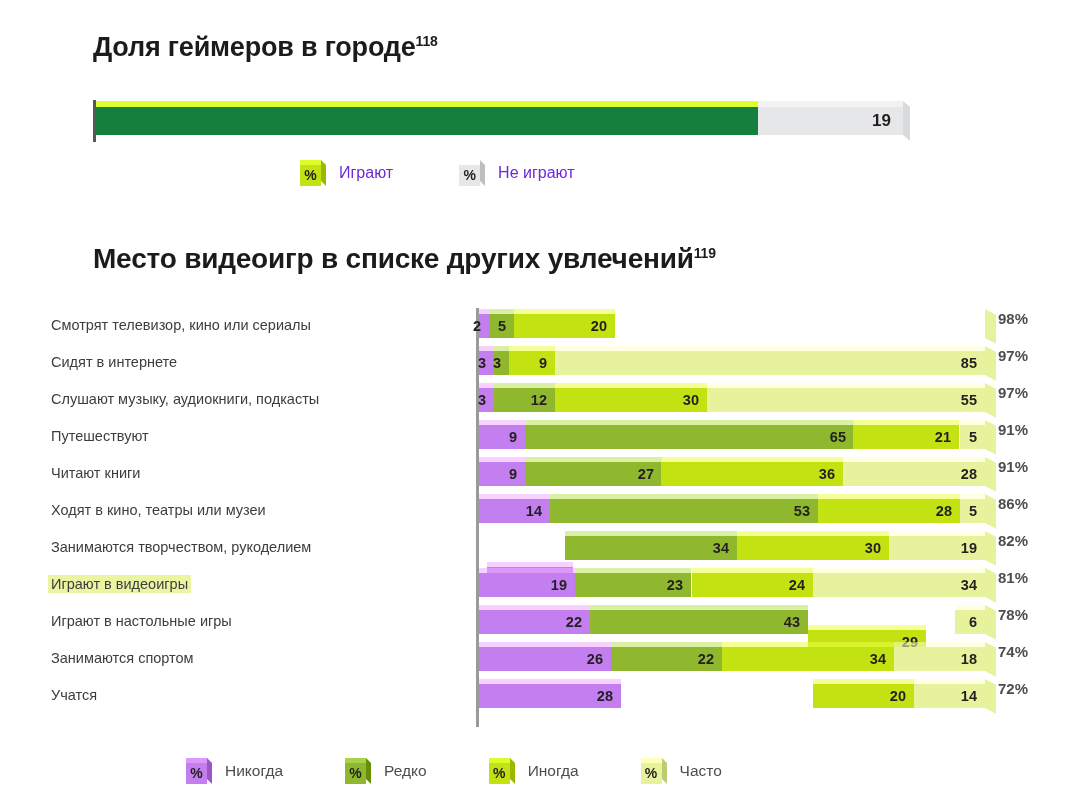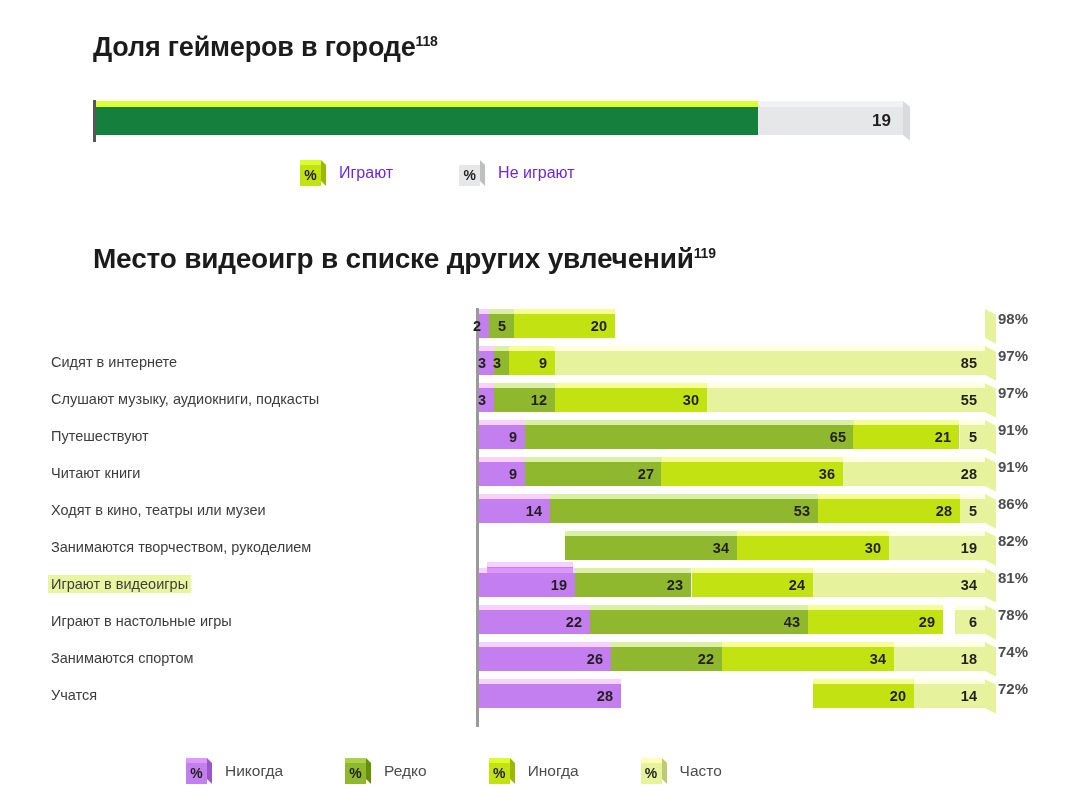--- a/index.html
+++ b/index.html
@@ -310,20 +310,21 @@
 
 <div id="section-hobbies">
 
   <div id="hobbies-title" class="h-title">
     <span>Место видеоигр в списке других увлечений</span><span class="sup">119</span>
   </div>
 
   <div id="hobbies-chart">
     <div id="hobbies-axis"></div>
   <div class="hrow" style="top: 0px;">
+        <div class="hrow-label">Смотрят телевизор, кино или сериалы</div>
         <div class="hstack">
           <div class="seg" style="left: 0px; width: 10px; background: rgb(195, 126, 240);">
             <div class="seg-top" style="background: rgb(240, 171, 255);"></div>
             <span class="seg-val">2</span>
           </div>
           <div class="seg" style="left: 10px; width: 25px; background: rgb(143, 184, 46);">
             <div class="seg-top" style="background: rgb(188, 229, 91);"></div>
             <span class="seg-val">5</span>
           </div>
           <div class="seg" style="left: 35px; width: 101px; background: rgb(194, 226, 18);">
@@ -499,21 +500,21 @@
         <div class="hrow-label">Играют в настольные игры</div>
         <div class="hstack">
           <div class="seg" style="left: 0px; width: 111px; background: rgb(195, 126, 240);">
             <div class="seg-top" style="background: rgb(240, 171, 255);"></div>
             <span class="seg-val">22</span>
           </div>
           <div class="seg" style="left: 111px; width: 218px; background: rgb(143, 184, 46);">
             <div class="seg-top" style="background: rgb(188, 229, 91);"></div>
             <span class="seg-val">43</span>
           </div>
-          <div class="seg" style="left: 329px; width: 135px; background: rgb(194, 226, 18);">
+          <div class="seg" style="left: 329px; width: 118px; background: rgb(194, 226, 18); margin-top: 20px;">
             <div class="seg-top" style="background: rgb(239, 255, 63);"></div>
             <span class="seg-val">29</span>
           </div>
           <div class="seg" style="left: 476px; width: 30px; background: rgb(230, 243, 156);">
             <div class="seg-top" style="background: rgb(255, 255, 201);"></div>
             <span class="seg-val">6</span>
           </div>
           <div class="cap3d" style="background: rgb(230, 243, 156);"></div>
         </div>
         <div class="hrow-pct">78%</div>

